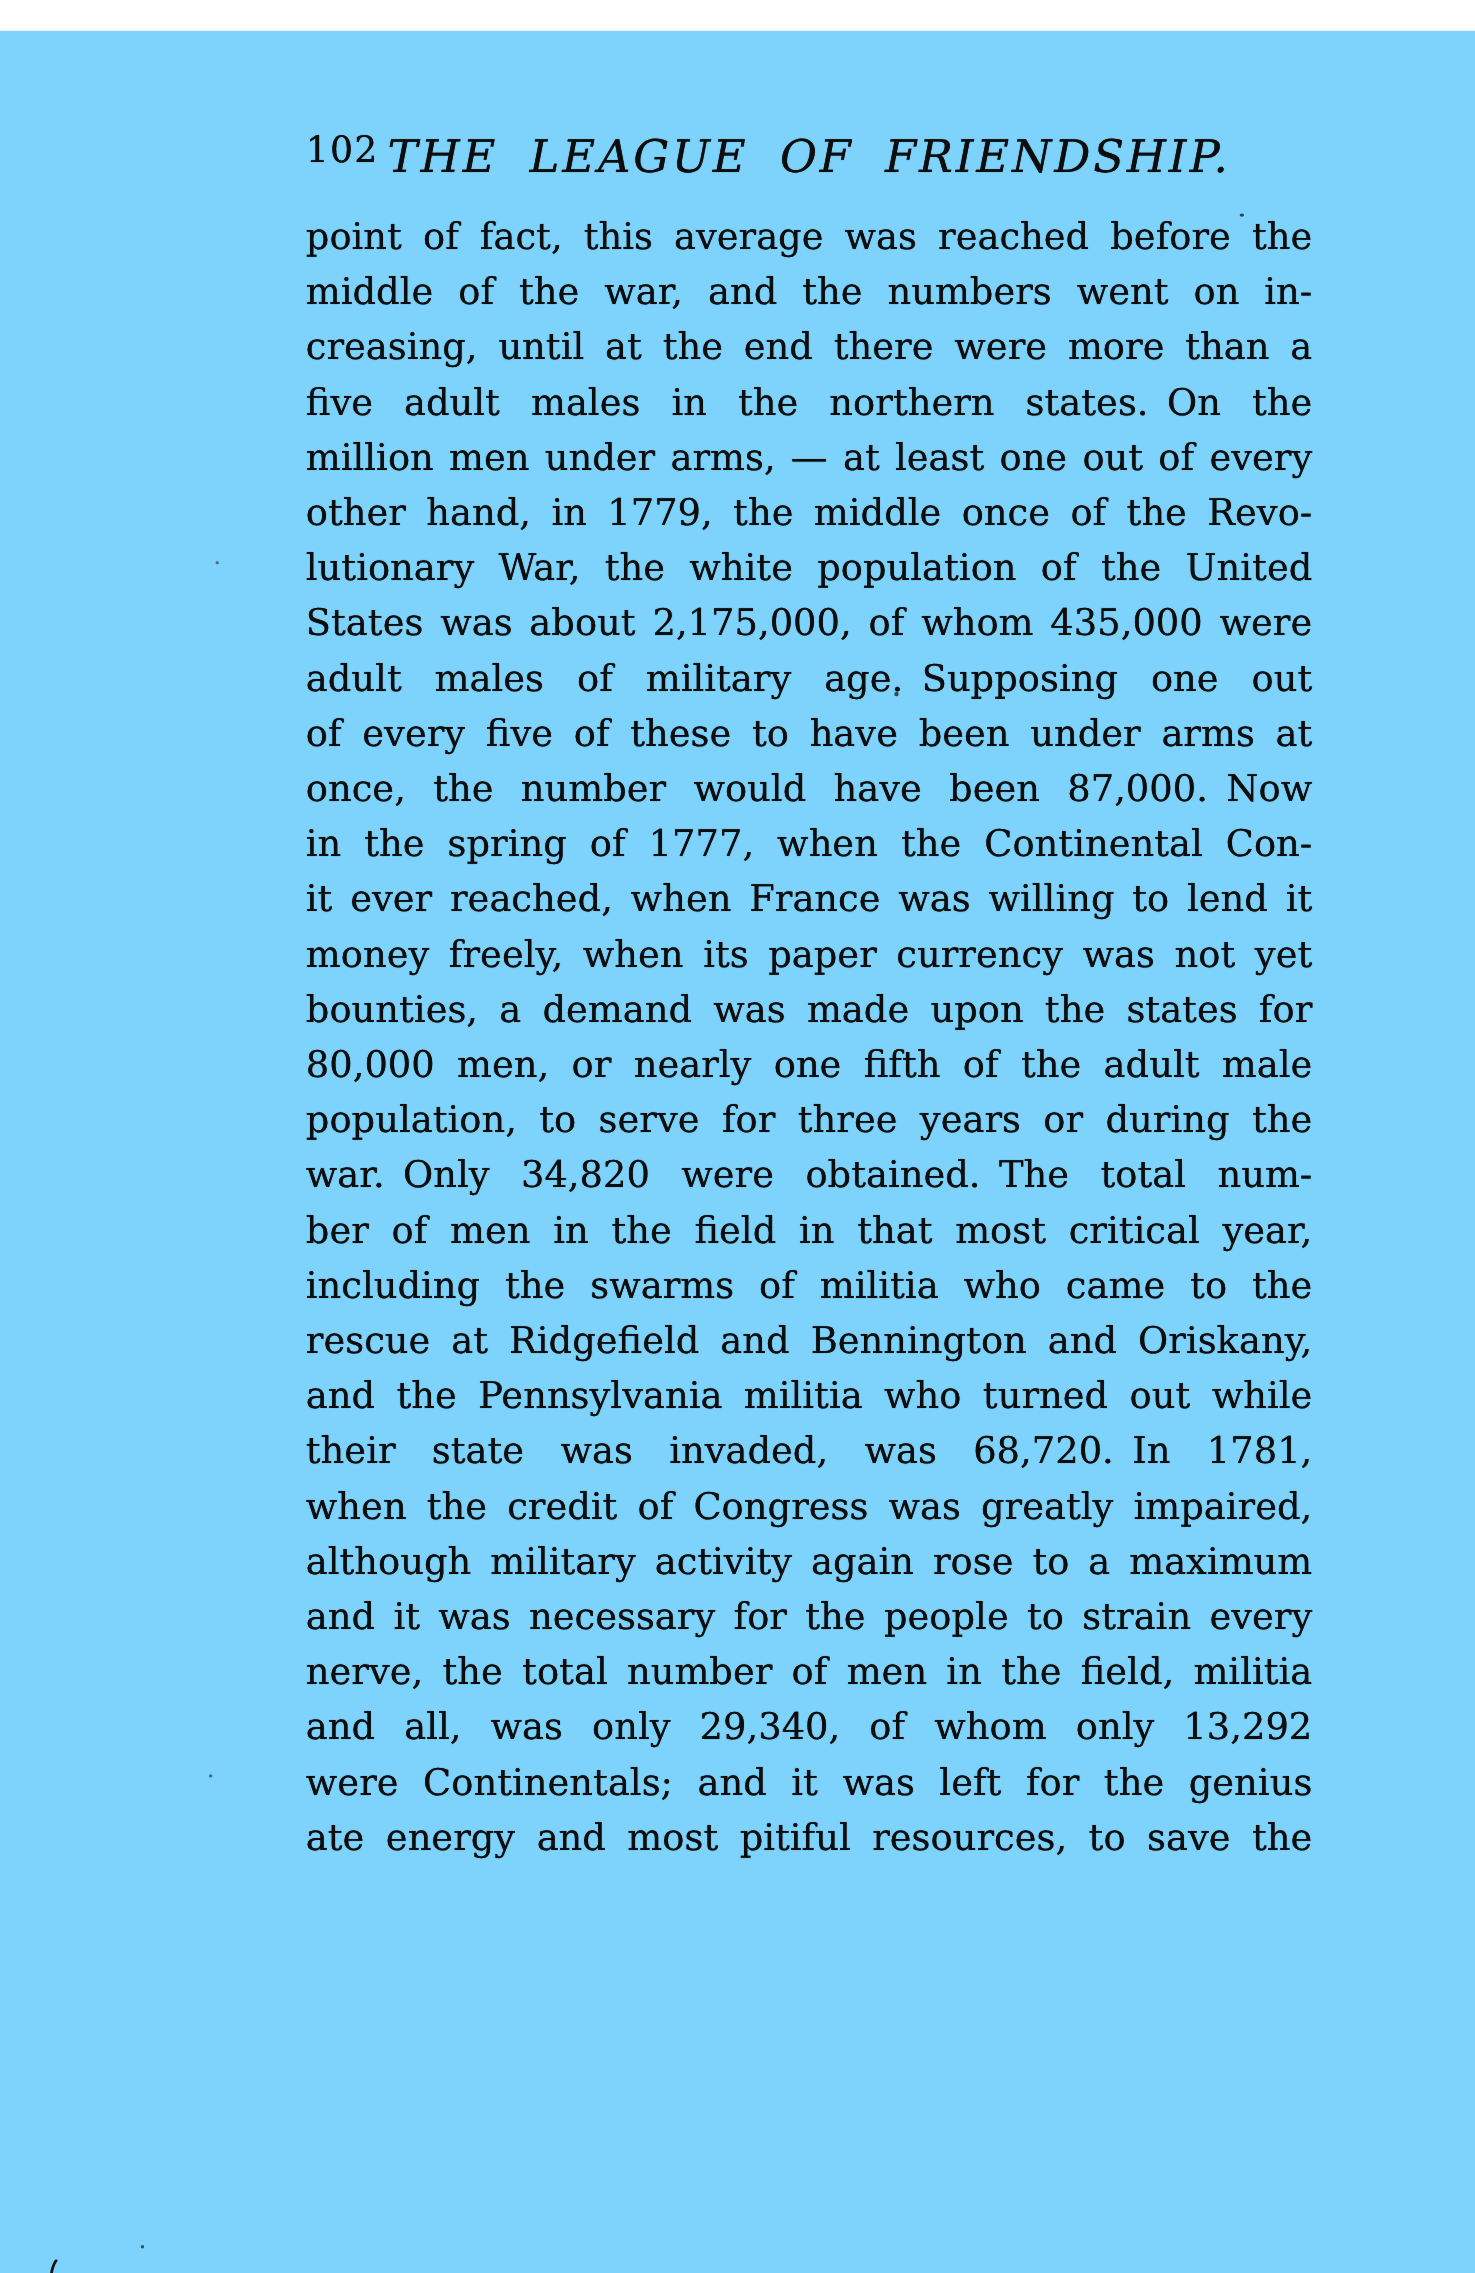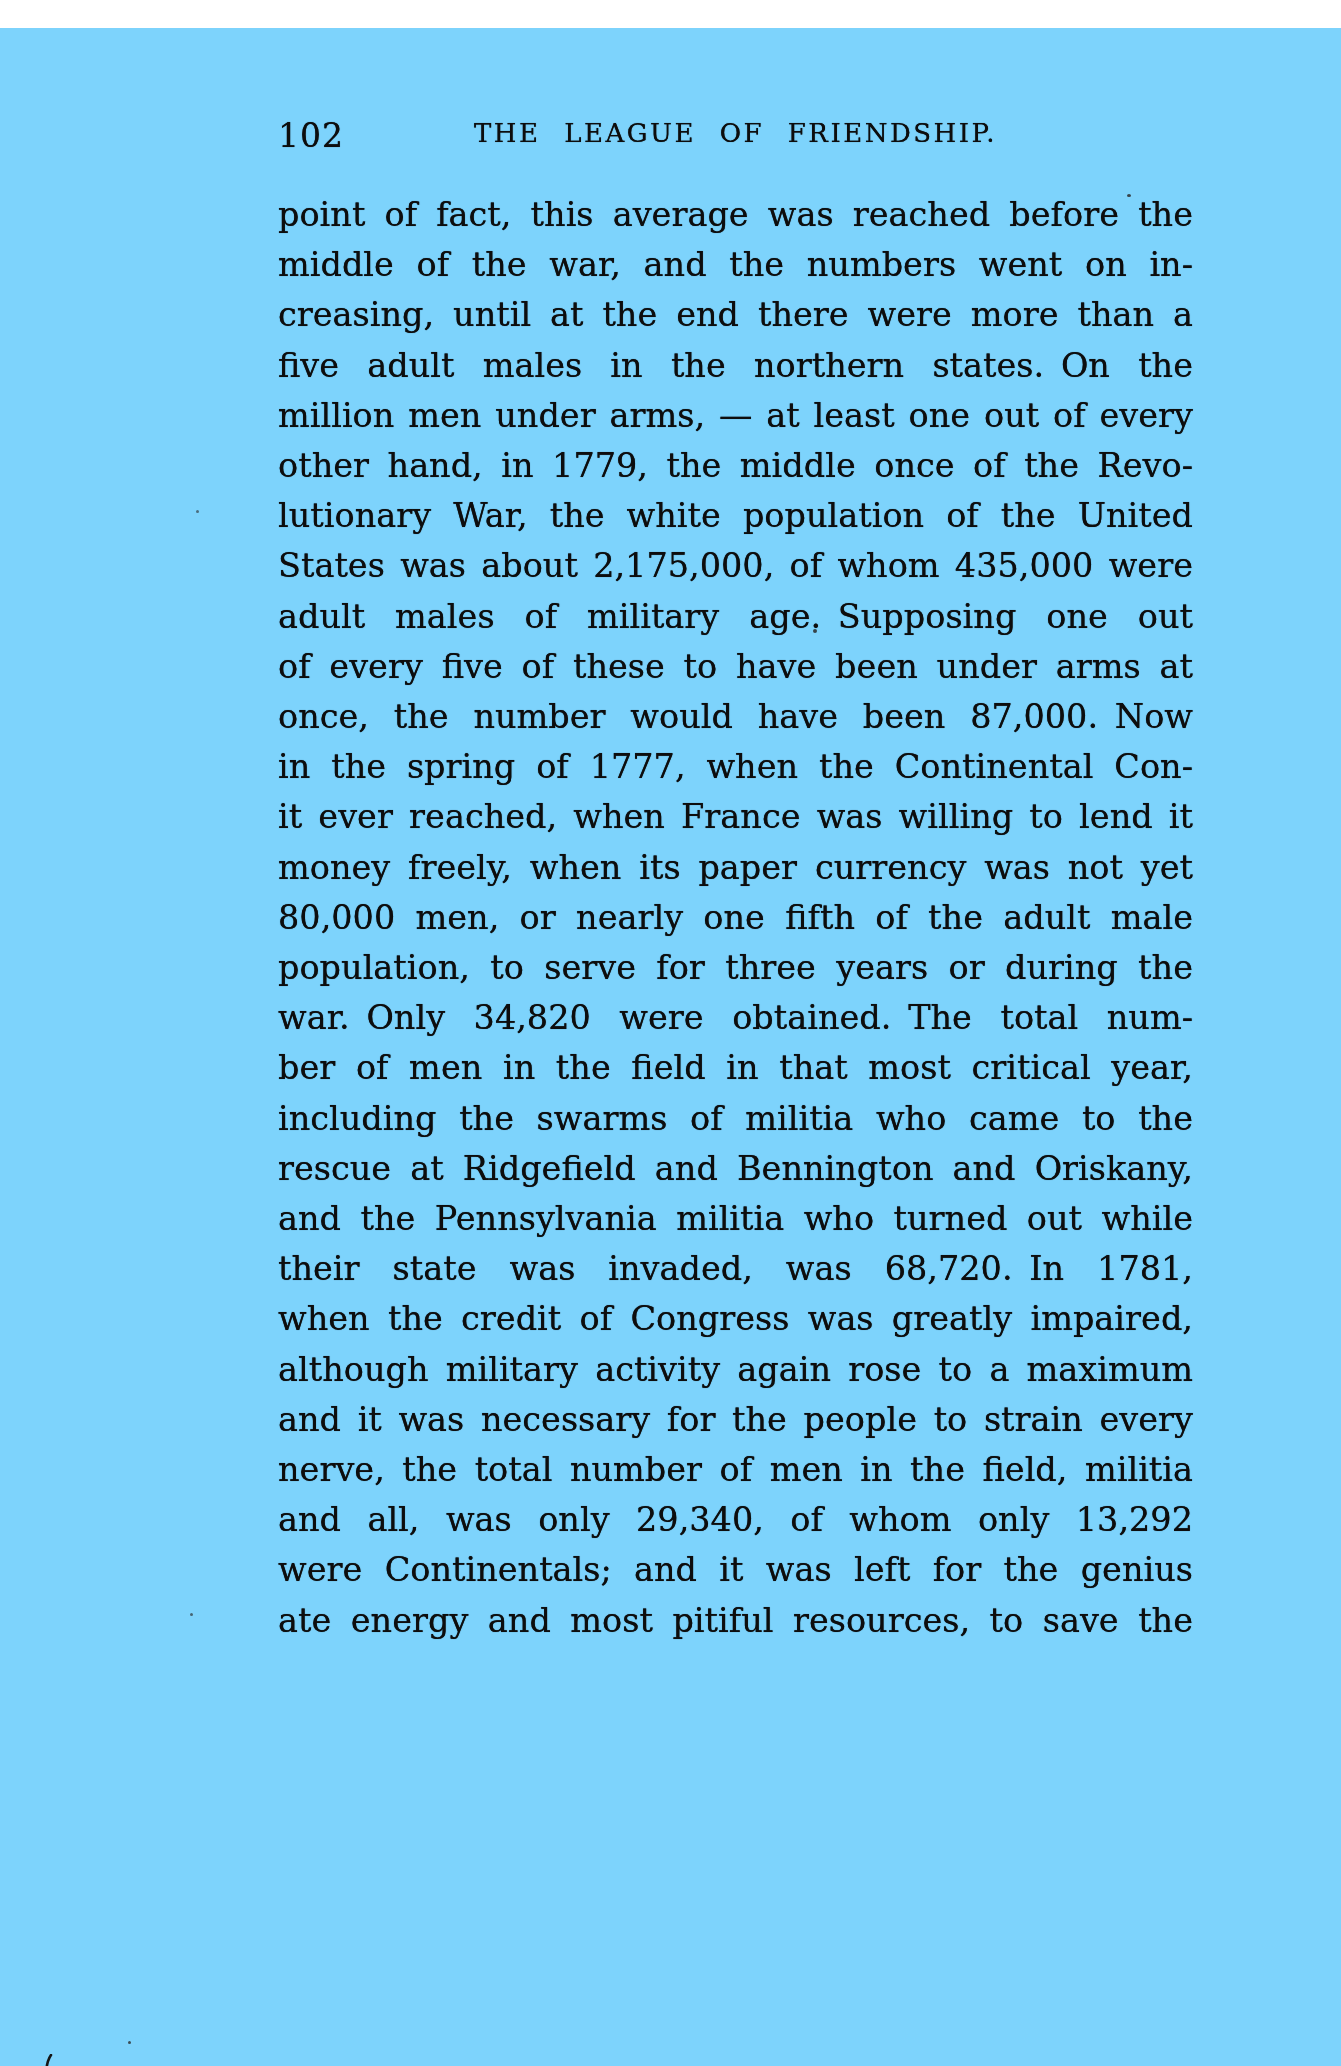--- a/index.html
+++ b/index.html
@@ -26,21 +26,22 @@
     top: 0;
     font-size: 33px;
     letter-spacing: 1px;
     text-shadow: 0 0 0.7px rgba(0,0,0,0.9);
   }
   .header-title {
     position: absolute;
     left: 50%;
     top: 2px;
     transform: translateX(-50%);
-    font-size: 26px;
+    font-style: italic;
+    font-size: 41px;
     letter-spacing: 2.5px;
     word-spacing: 13px;
     white-space: nowrap;
     text-shadow: 0 0 0.7px rgba(0,0,0,0.9);
   }
   .body-text {
     position: absolute;
     left: 278px;
     top: 162px;
     width: 915px;
@@ -94,20 +95,21 @@
     <div class="line">million men under arms, — at least one out of every</div>
     <div class="line">other hand, in 1779, the middle once of the Revo-</div>
     <div class="line">lutionary War, the white population of the United</div>
     <div class="line">States was about 2,175,000, of whom 435,000 were</div>
     <div class="line">adult males of military age. Supposing one out</div>
     <div class="line">of every five of these to have been under arms at</div>
     <div class="line">once, the number would have been 87,000. Now</div>
     <div class="line">in the spring of 1777, when the Continental Con-</div>
     <div class="line">it ever reached, when France was willing to lend it</div>
     <div class="line">money freely, when its paper currency was not yet</div>
+    <div class="line">bounties, a demand was made upon the states for</div>
     <div class="line">80,000 men, or nearly one fifth of the adult male</div>
     <div class="line">population, to serve for three years or during the</div>
     <div class="line">war. Only 34,820 were obtained. The total num-</div>
     <div class="line">ber of men in the field in that most critical year,</div>
     <div class="line">including the swarms of militia who came to the</div>
     <div class="line">rescue at Ridgefield and Bennington and Oriskany,</div>
     <div class="line">and the Pennsylvania militia who turned out while</div>
     <div class="line">their state was invaded, was 68,720. In 1781,</div>
     <div class="line">when the credit of Congress was greatly impaired,</div>
     <div class="line">although military activity again rose to a maximum</div>

